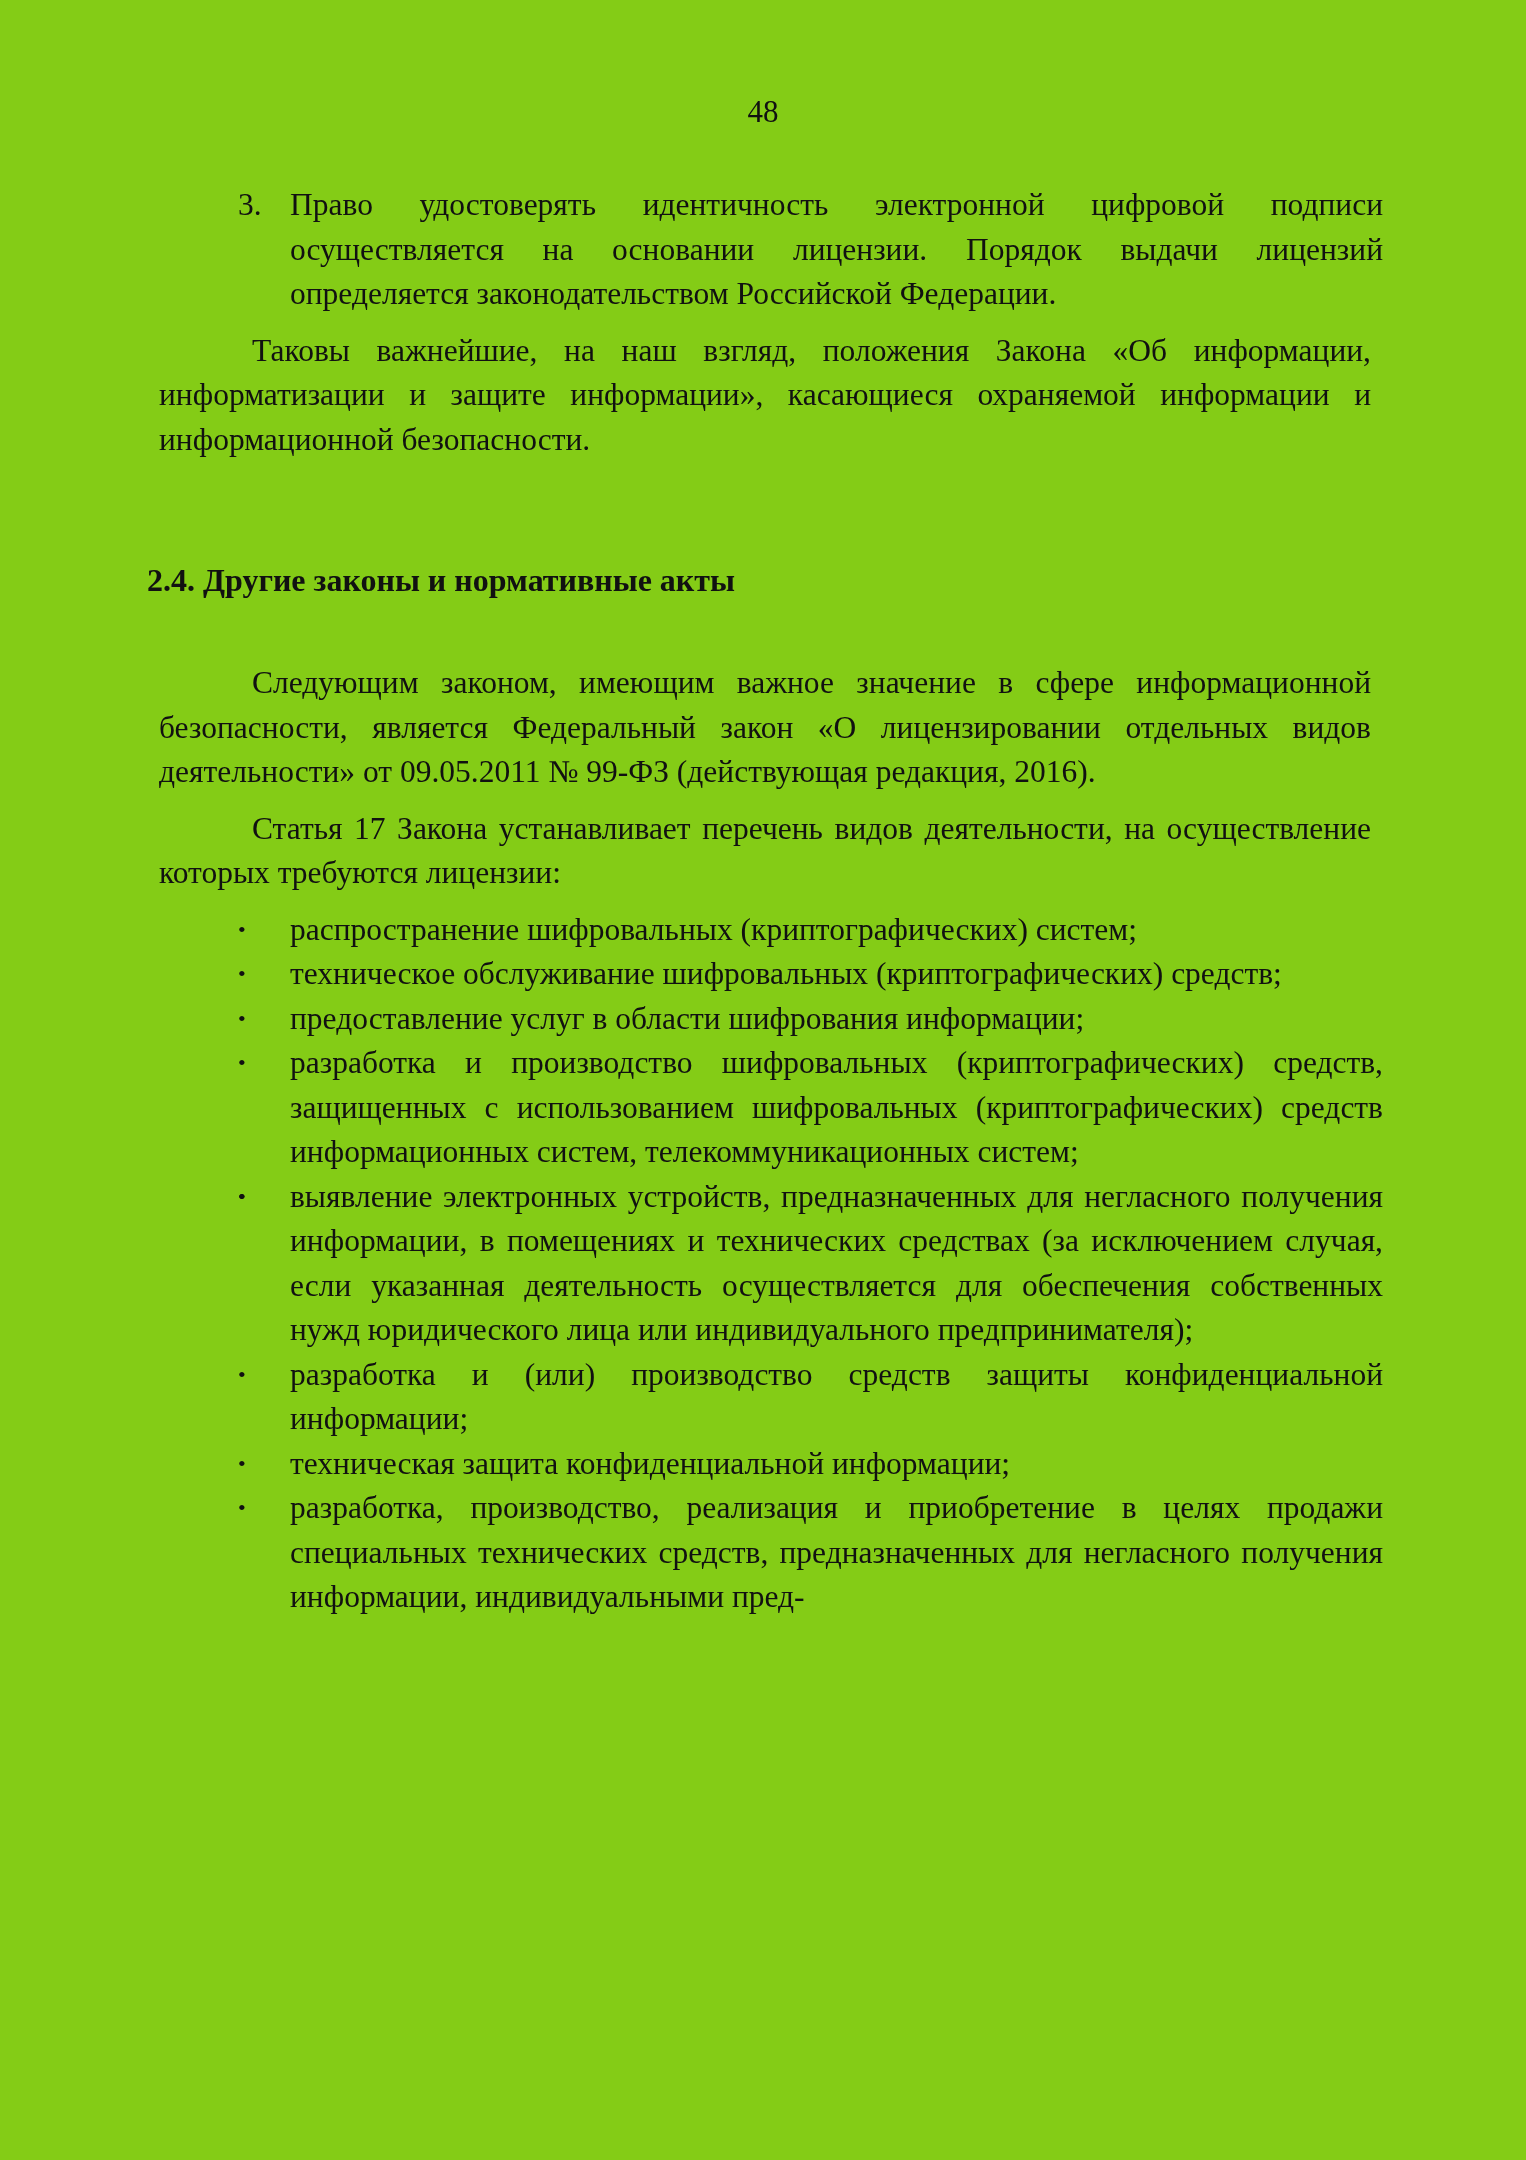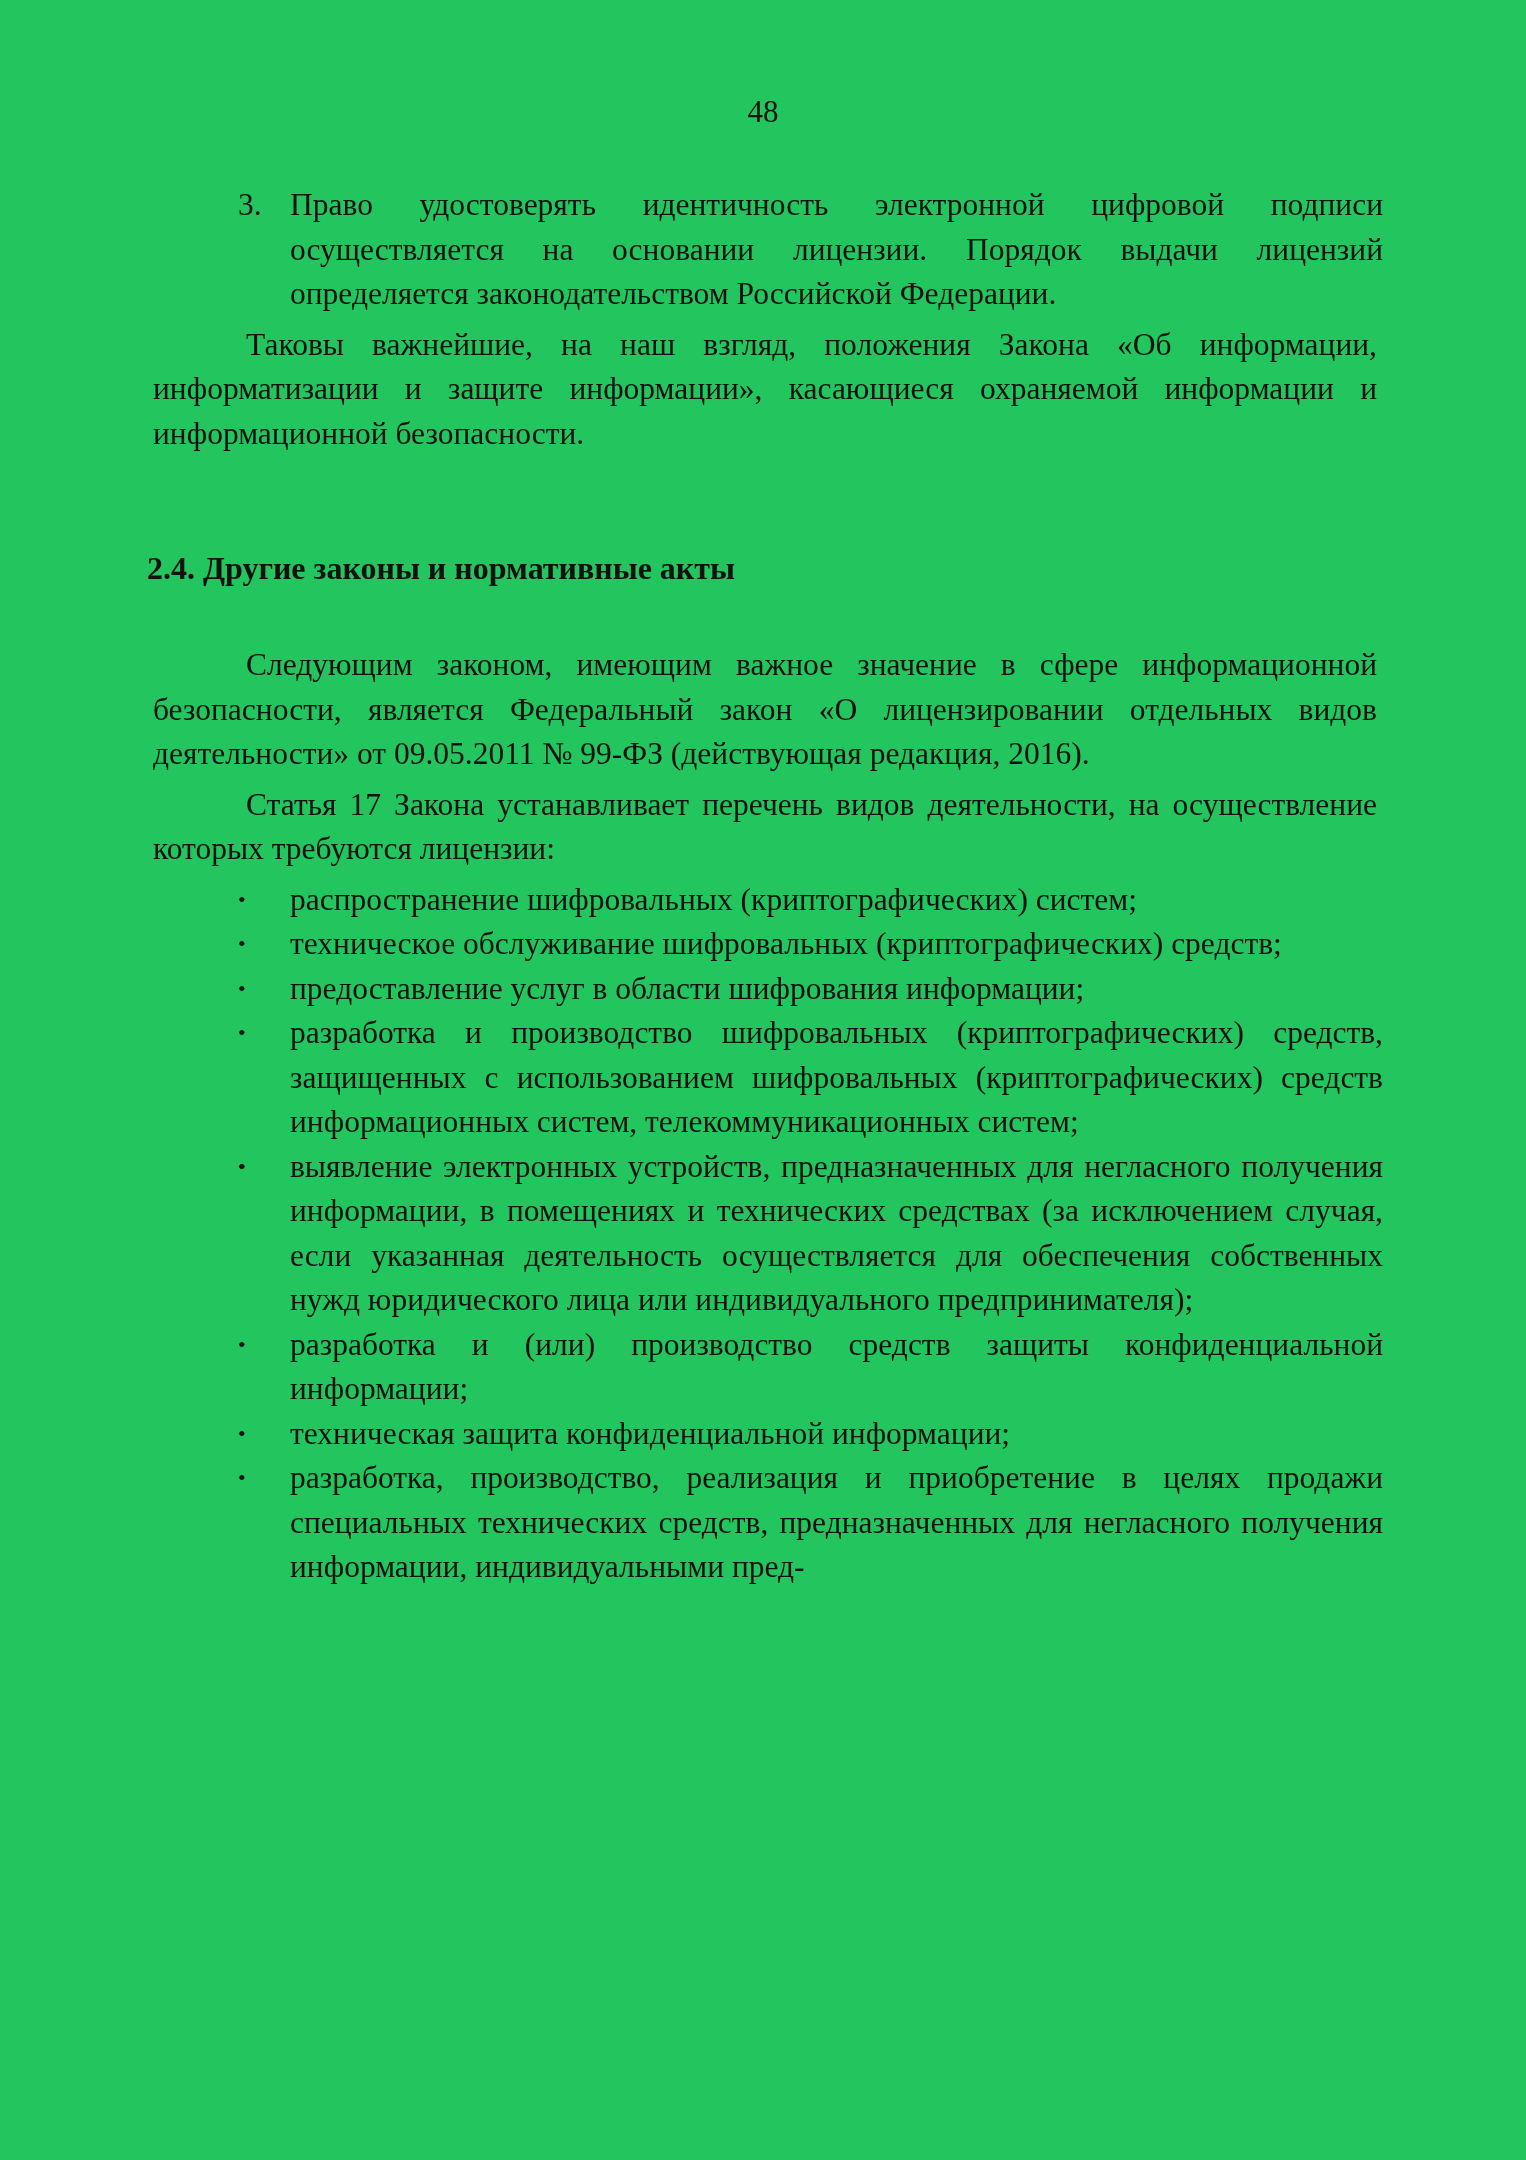--- a/index.html
+++ b/index.html
@@ -13,41 +13,41 @@
     position: relative;
     overflow: hidden;
     font-family: "Liberation Serif", "DejaVu Serif", serif;
     color: #111111;
   }
   .page {
     position: absolute;
     left: 0; top: 0;
     width: 1526px;
     height: 2160px;
-    background: #22c55e;
+    background: #84cc16;
   }
   .page-number {
     position: absolute;
     top: 92px;
     left: 0;
     width: 1526px;
     text-align: center;
     font-size: 31px;
     line-height: 40px;
   }
   .content {
     position: absolute;
     left: 147px;
     top: 183px;
     width: 1236px;
     font-size: 31.5px;
     line-height: 44.5px;
   }
   .p {
-    margin: 6px;
+    margin: 12px;
     text-align: justify;
     text-indent: 93px;
     hyphens: manual;
   }
   .numbered {
     position: relative;
     padding-left: 143px;
     text-align: justify;
     margin: 0;
   }

